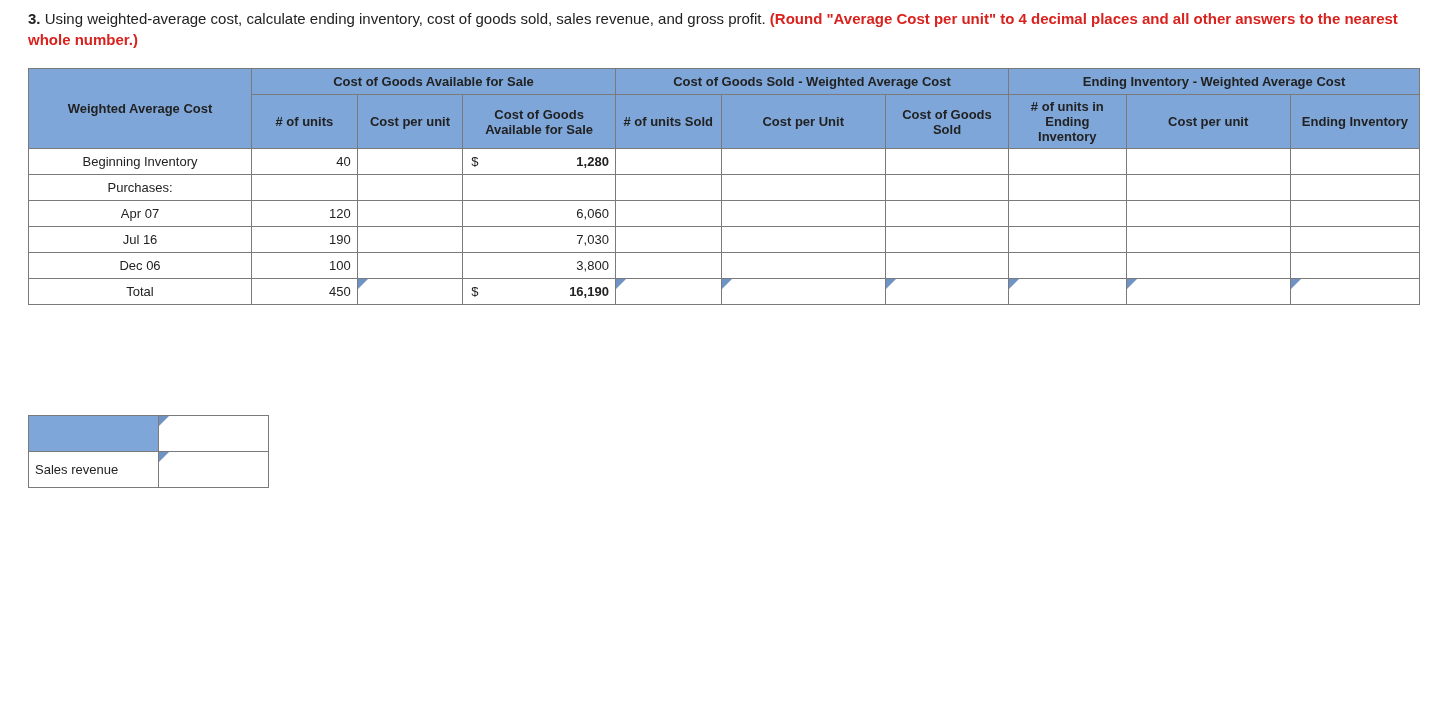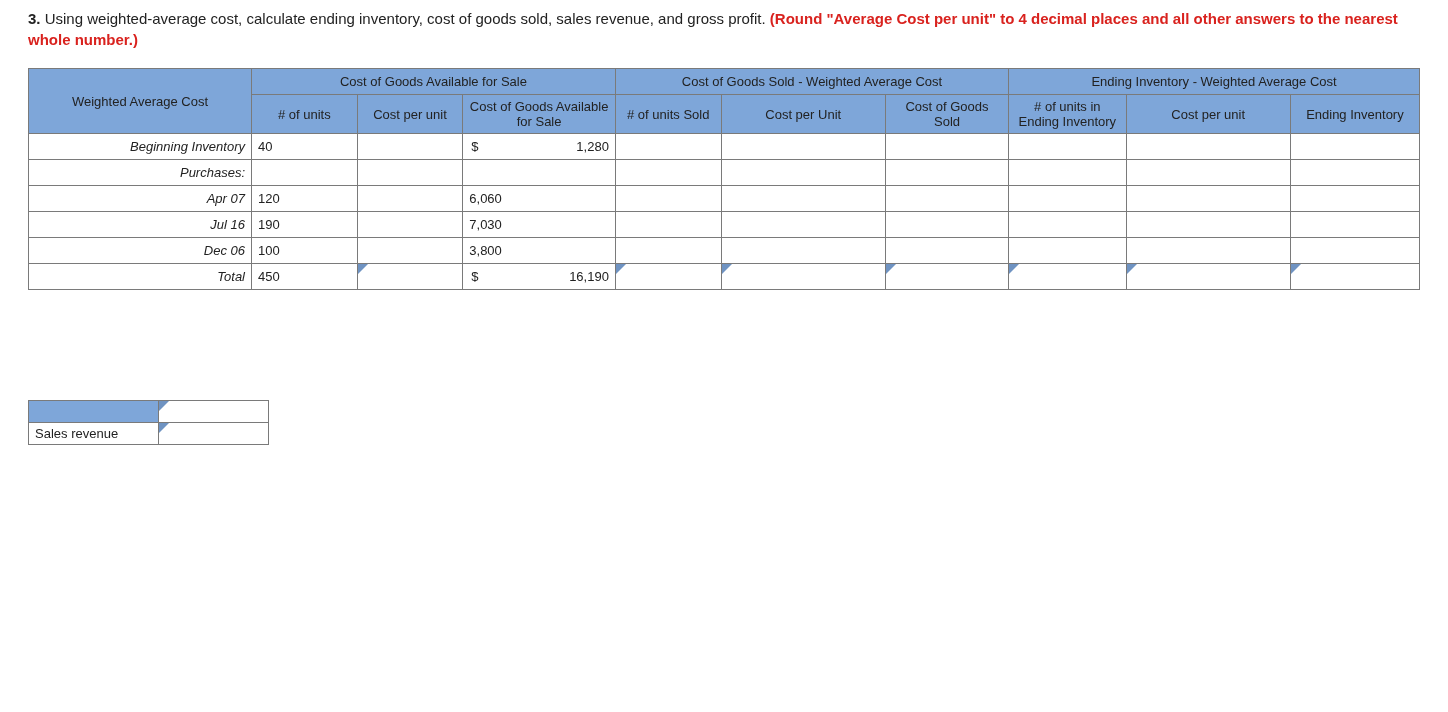--- a/index.html
+++ b/index.html
@@ -22,30 +22,30 @@
   }
   table.main th, table.main td {
     border: 1px solid #7a7a7a;
     padding: 4px 6px;
     font-size: 13px;
     vertical-align: middle;
     height: 26px;
   }
   table.main th {
     background: #7ea6d9;
-    font-weight: normal;
+    font-weight: bold;
     text-align: center;
   }
   table.main td { background: #fff; }
-  .row-label { text-align: right; font-style: italic; }
+  .row-label { text-align: center; }
   .indent { padding-left: 24px; margin-left: 36px; }
-  .num { text-align: left; }
+  .num { text-align: right; }
   .dollar-cell { display:flex; justify-content:space-between; align-items:center; }
   .dollar-cell .sym { padding-left:2px; }
-  .dollar-cell .val { text-align:right; }
+  .dollar-cell .val { text-align:right;font-weight:bold; }
 
   .tri {
     position: relative;
   }
   .tri::after {
     content: "";
     position: absolute;
     top: 0; left: 0;
     width: 0; height: 0;
     border-top: 10px solid #6f93c2;
@@ -54,21 +54,21 @@
 
   
   table.summary {
     border-collapse: collapse;
     margin-top: 110px;
     font-size: 13px;
   }
   table.summary td {
     border: 1px solid #7a7a7a;
     padding: 3px 6px;
-    height: 22px;
+    height: 36px;
     background:#fff;
   }
   table.summary td.hdr { background:#7ea6d9; }
   table.summary td.label { width:130px; }
   table.summary td.entry { width:110px; }
 </style>
 </head>
 <body>
 
 <div class="question">

